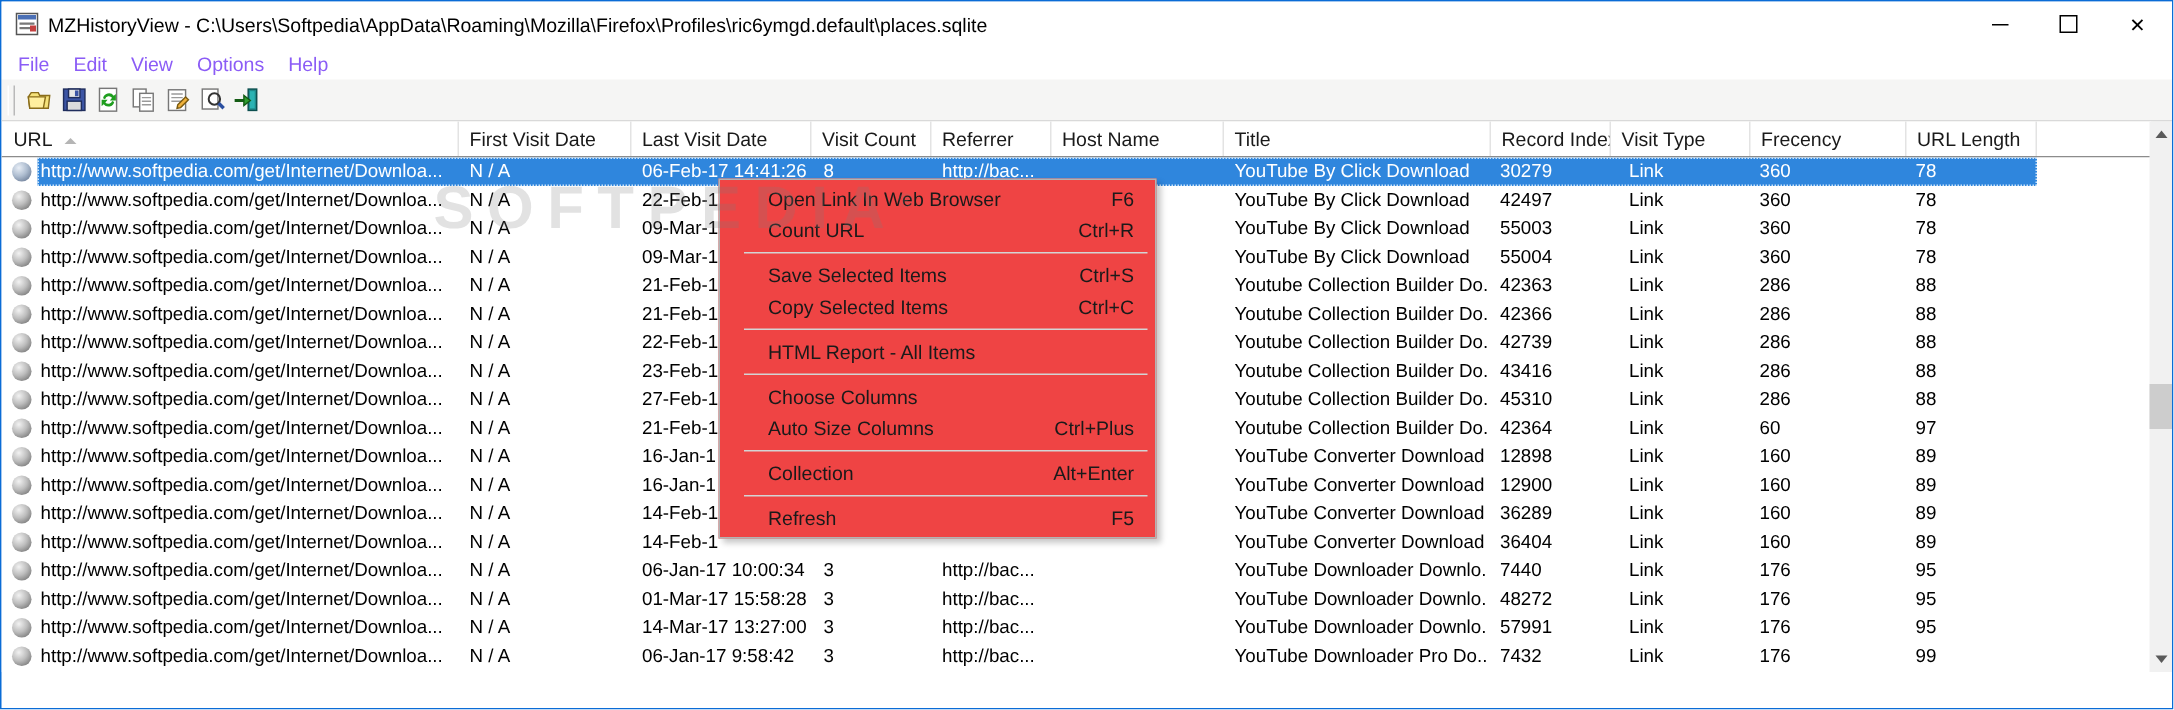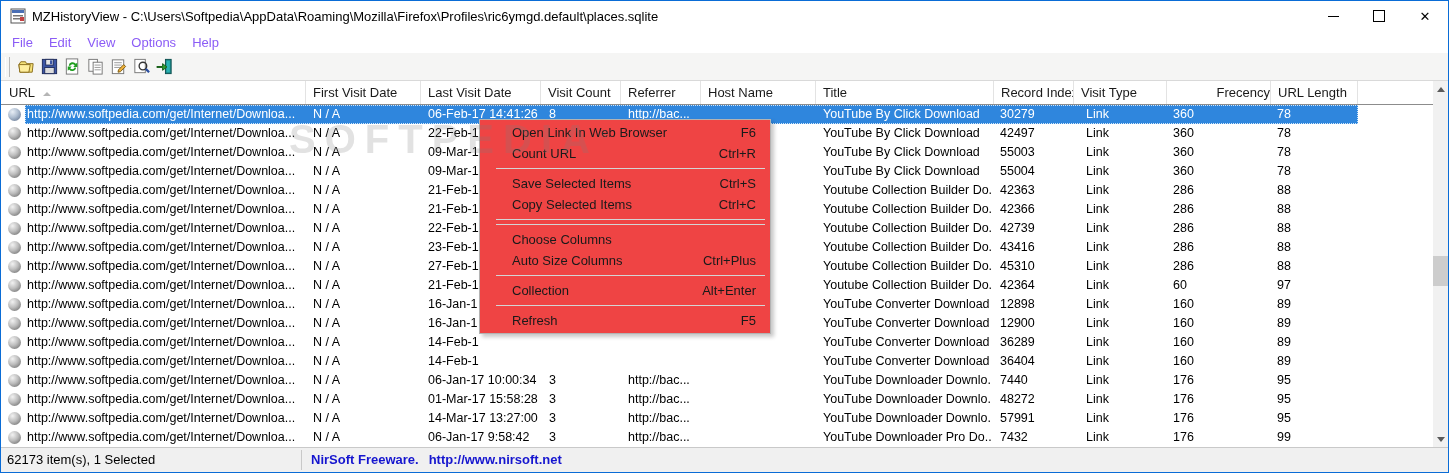--- a/index.html
+++ b/index.html
@@ -164,21 +164,21 @@
   <div class="lheader" id="lheader">
       <div class="hcell" style="width: 305px; padding-left: 8px;">URL<span class="sort-mark"></span></div>
       <div class="hcell" style="width: 115px; padding-left: 7px;">First Visit Date</div>
       <div class="hcell" style="width: 120px; padding-left: 7px;">Last Visit Date</div>
       <div class="hcell" style="width: 80px; padding-left: 7px;">Visit Count</div>
       <div class="hcell" style="width: 80px; padding-left: 7px;">Referrer</div>
       <div class="hcell" style="width: 115px; padding-left: 7px;">Host Name</div>
       <div class="hcell" style="width: 178px; padding-left: 7px;">Title</div>
       <div class="hcell" style="width: 80px; padding-left: 7px;">Record Index</div>
       <div class="hcell" style="width: 93px; padding-left: 7px;">Visit Type</div>
-      <div class="hcell" style="width: 104px; padding-left: 7px; text-align: right;">Frecency</div>
+      <div class="hcell" style="width: 104px; padding-left: 7px;">Frecency</div>
       <div class="hcell" style="width: 87px; padding-left: 7px;">URL Length</div>
       <div class="hcell" style="width: 77px; padding-left: 7px;"></div>
     </div>
 
   <div class="rows" id="rows">
       <div class="row selected" style="top: 0px;">
         <div class="sel-bg"></div>
         <span class="row-icon"></span>
         <span class="cell" style="left: 26px; width: 277px;">http://www.softpedia.com/get/Internet/Downloa...</span>
         <span class="cell" style="left: 312px; width: 106px;">N / A</span>
@@ -454,20 +454,24 @@
       <div class="menu-sep"></div>
       <div class="menu-item">
         <span>Save Selected Items</span>
         <span class="menu-shortcut">Ctrl+S</span>
       </div>
       <div class="menu-item">
         <span>Copy Selected Items</span>
         <span class="menu-shortcut">Ctrl+C</span>
       </div>
       <div class="menu-sep"></div>
+      <div class="menu-item">
+        <span>HTML Report - All Items</span>
+        <span class="menu-shortcut"></span>
+      </div>
       <div class="menu-sep"></div>
       <div class="menu-item">
         <span>Choose Columns</span>
         <span class="menu-shortcut"></span>
       </div>
       <div class="menu-item">
         <span>Auto Size Columns</span>
         <span class="menu-shortcut">Ctrl+Plus</span>
       </div>
       <div class="menu-sep"></div>
@@ -477,21 +481,14 @@
       </div>
       <div class="menu-sep"></div>
       <div class="menu-item">
         <span>Refresh</span>
         <span class="menu-shortcut">F5</span>
       </div>
     </div>
 
   <div class="watermark"><span>SOFTPEDIA</span><sup>®</sup></div>
 
-  <div class="statusbar">
-    <span class="status-left">62173 item(s), 1 Selected</span>
-    <span class="status-div"></span>
-    <span class="status-right">
-      <span>NirSoft Freeware.</span><a style="color:#1515cf;text-decoration:none;">http://www.nirsoft.net</a>
-    </span>
-  </div>
 
 </div>
 
 </body></html>

